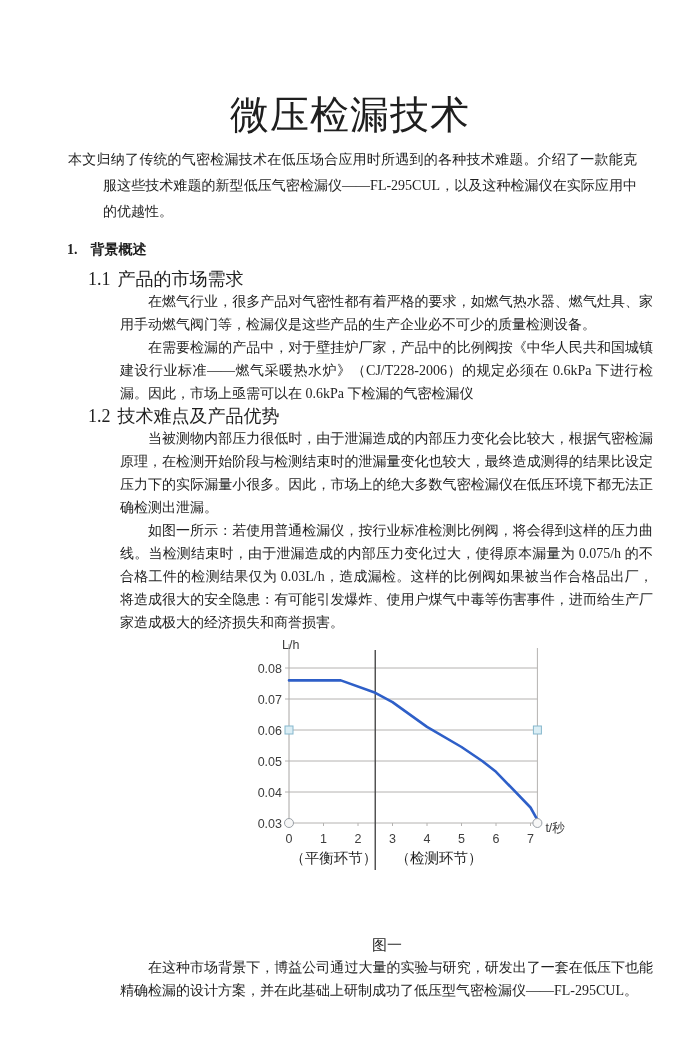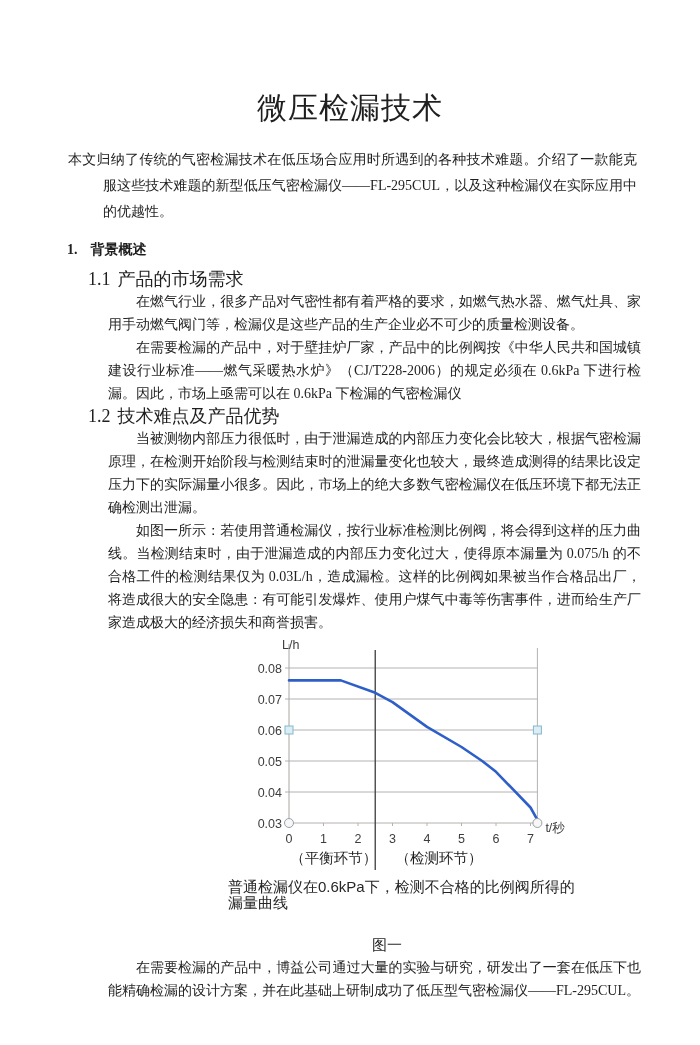--- a/index.html
+++ b/index.html
@@ -1,24 +1,24 @@
 <!DOCTYPE html>
 <html><head>
 <meta charset="utf-8">
 <style>
   html,body{margin:0;padding:0;background:#ffffff;}
   body{width:700px;height:1045px;font-family:"Liberation Serif","DejaVu Serif",serif;color:#1f1f1f;}
   .page{position:relative;width:700px;height:1045px;overflow:hidden;background:#ffffff;}
-  .doc-title{position:absolute;top:88px;left:0;width:700px;text-align:center;font-size:30px;font-weight:400;letter-spacing:1px;}
+  .doc-title{position:absolute;top:88px;left:0;width:700px;text-align:center;font-size:39px;font-weight:400;letter-spacing:1px;}
   .abstract{position:absolute;top:147px;left:103px;width:534px;font-size:14px;line-height:26px;text-indent:-35px;text-align:justify;}
   .h1{position:absolute;left:67px;font-size:14px;font-weight:700;}
   .h1 .num{margin-right:13px;}
   .h2{position:absolute;left:88px;font-size:18px;font-weight:400;}
   .h2 .num{margin-right:7px;}
-  .para{position:absolute;left:108px;width:533px;font-size:14px;line-height:23px;text-indent:28px;text-align:justify;margin:0;}
+  .para{position:absolute;left:120px;width:533px;font-size:14px;line-height:23px;text-indent:28px;text-align:justify;margin:0;}
   #leak-chart{position:absolute;left:251px;top:634px;}
   .ctick{font-family:"Liberation Sans","DejaVu Sans",sans-serif;font-size:12.5px;fill:#3d3d3d;}
   .cphase{font-family:"Liberation Serif","DejaVu Serif",serif;font-size:14.5px;fill:#1d1d1d;}
   .caption{position:absolute;left:228px;top:879px;font-family:"Liberation Sans","DejaVu Sans",sans-serif;font-size:15px;line-height:15.5px;color:#262626;white-space:nowrap;}
   .figlabel{position:absolute;left:372px;top:936px;font-size:15px;}
 </style>
 </head>
 <body>
 
 <div class="page">
@@ -87,22 +87,18 @@
       <rect x="34" y="92" width="8" height="8" fill="#dbeef5" stroke="#85b7cd"></rect>
       <rect x="282.4" y="92" width="8" height="8" fill="#dbeef5" stroke="#85b7cd"></rect>
       <circle cx="38" cy="189" r="4.5" fill="#f7f7f7" stroke="#9aa0a6"></circle>
       <circle cx="286.4" cy="189" r="4.5" fill="#f7f7f7" stroke="#9aa0a6"></circle>
       <text x="31" y="15" class="ctick">L/h</text>
       <text x="294.4" y="198" class="ctick">t/秒</text>
       <text x="82.85" y="229" text-anchor="middle" class="cphase">（平衡环节）</text>
       <text x="188.075" y="229" text-anchor="middle" class="cphase">（检测环节）</text>
     </svg>
 
-  <div class="caption">
-    <div>普通检漏仪在0.6kPa下，检测不合格的比例阀所得的</div>
-    <div>漏量曲线</div>
-  </div>
 
   <div class="figlabel">图一</div>
 
-  <div class="para" style="top:956px">在需要检漏的产品中，博益公司通过大量的实验与研究，研发出了一套在低压下也能精确检漏的设计方案，并在此基础上研制成功了低压型气密检漏仪——FL-295CUL。</div>
+  <div class="para" style="top:956px">在这种市场背景下，博益公司通过大量的实验与研究，研发出了一套在低压下也能精确检漏的设计方案，并在此基础上研制成功了低压型气密检漏仪——FL-295CUL。</div>
 
 </div>
 
 </body></html>

